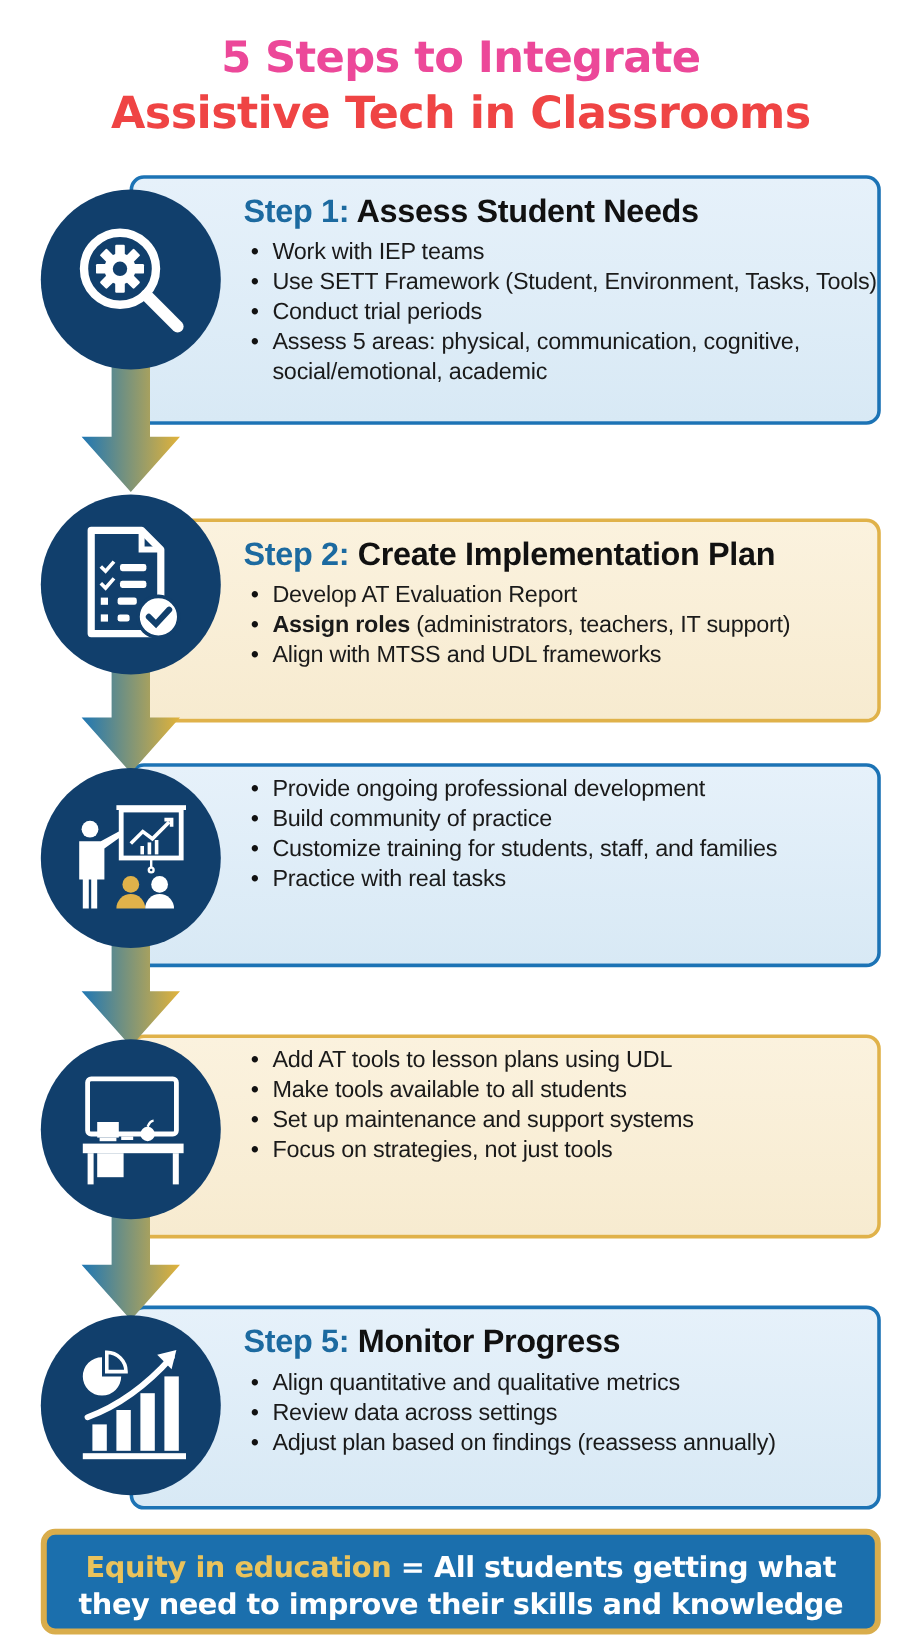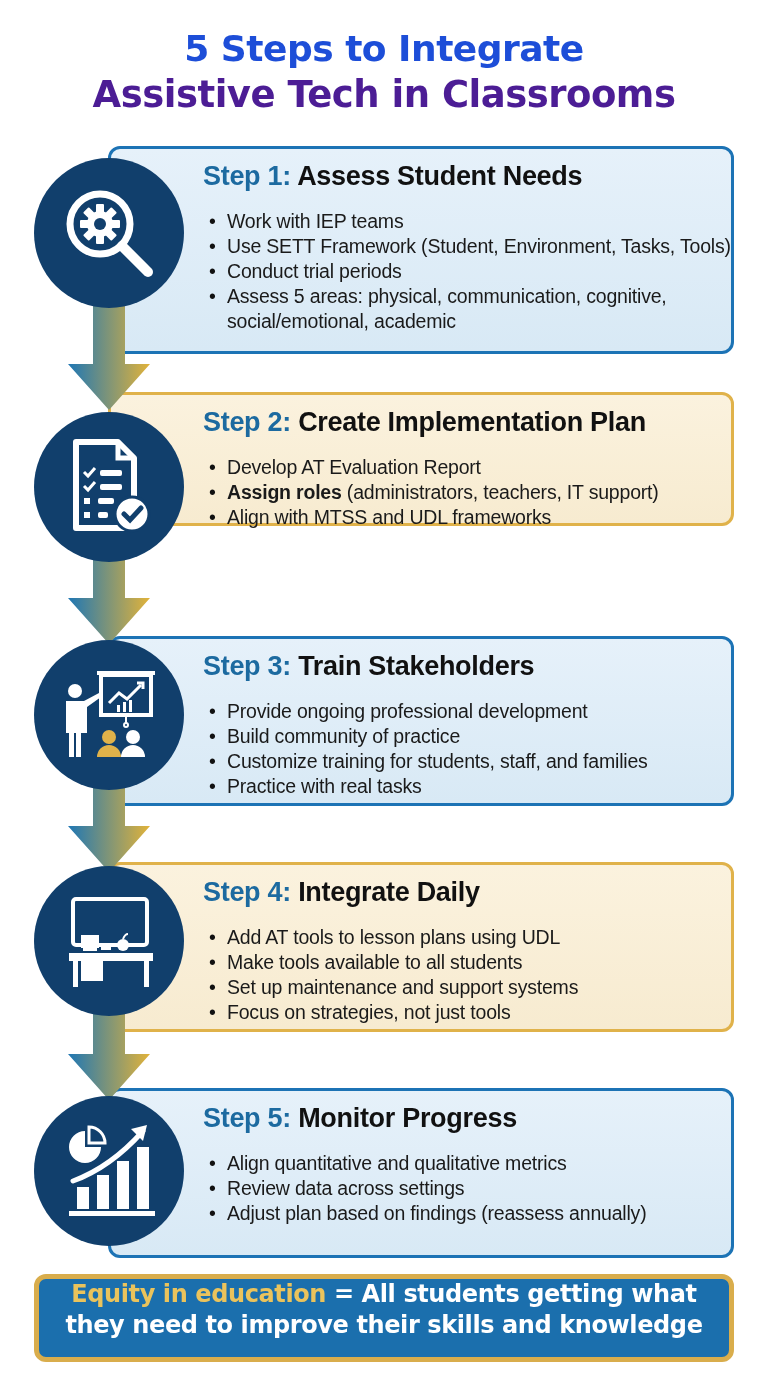--- a/index.html
+++ b/index.html
@@ -1,37 +1,37 @@
 <!DOCTYPE html>
 <html><head>
 <meta charset="utf-8">
 <style>
   * { box-sizing: border-box; margin: 0; padding: 0; }
   html, body { width: 768px; height: 1376px; background: #ffffff; overflow: hidden; }
   body { position: relative; font-family: "Liberation Sans", sans-serif; }
 
   .title { position: absolute; left: 0; top: 26px; width: 768px; text-align: center; font-family: "DejaVu Sans", sans-serif; font-weight: bold; line-height: 46px; }
-  .title .l1 { color: #1d4ed8; font-size: 36px; display: block; letter-spacing: -0.5px; }
-  .title .l2 { color: #4c1d95; font-size: 37px; display: block; letter-spacing: -0.5px; }
+  .title .l1 { color: #ec4899; font-size: 36px; display: block; letter-spacing: -0.5px; }
+  .title .l2 { color: #ef4444; font-size: 37px; display: block; letter-spacing: -0.5px; }
 
   .card { position: absolute; left: 108px; width: 626px; border-radius: 12px; border: 3px solid; padding: 0 0 0 92px; }
   .card.blue { background: linear-gradient(180deg, #e6f1fa 0%, #d8e9f5 100%); border-color: #1c73b5; }
   .card.gold { background: linear-gradient(180deg, #fbf2de 0%, #f7ebd0 100%); border-color: #e0b24a; }
 
   .card h2 { font-family: "Liberation Sans", sans-serif; font-weight: bold; font-size: 27px; color: #111; margin-top: 12px; letter-spacing: -0.3px; }
   .card h2 .num { color: #1c6aa0; }
-  .card ul { list-style: none; margin-top: 17px; }
+  .card ul { list-style: none; margin-top: 6px; }
   .card li { font-size: 19.5px; color: #1a1a1a; line-height: 25px; position: relative; padding-left: 24px; letter-spacing: -0.2px; }
   .card li::before { content: "\2022"; position: absolute; left: 6px; top: 0; color: #111; }
   .card li b { font-weight: bold; }
 
   .circle { position: absolute; left: 34px; width: 150px; height: 150px; border-radius: 50%; background: #113f6c; display: flex; align-items: center; justify-content: center; z-index: 3; }
   .arrow { position: absolute; left: 66px; width: 86px; z-index: 2; }
 
-  .banner { position: absolute; left: 34px; top: 1274px; width: 700px; height: 88px; border-radius: 12px; background: #1b6fad; border: 5px solid #d9ad4c; text-align: center; font-family: "DejaVu Sans", sans-serif; font-weight: bold; font-size: 24px; line-height: 31px; color: #ffffff; padding-top: 0; letter-spacing: -0.4px; }
+  .banner { position: absolute; left: 34px; top: 1274px; width: 700px; height: 88px; border-radius: 12px; background: #1b6fad; border: 5px solid #d9ad4c; text-align: center; font-family: "DejaVu Sans", sans-serif; font-weight: bold; font-size: 24px; line-height: 31px; color: #ffffff; padding-top: 12px; letter-spacing: -0.4px; }
   .banner .hl { color: #eac35c; }
 </style>
 </head>
 <body>
 
 <div class="title">
   <span class="l1">5 Steps to Integrate</span>
   <span class="l2">Assistive Tech in Classrooms</span>
 </div>
 
@@ -68,21 +68,21 @@
       <rect x="11" y="-4" width="9" height="8" rx="1" transform="rotate(45)"></rect>
       <circle r="6" fill="#113f6c"></circle>
     </g>
     <line x1="68" y1="68" x2="94" y2="94" stroke="#fff" stroke-width="10" stroke-linecap="round"></line>
   </svg>
 </div>
 <svg class="arrow" style="top:300px;" width="86" height="110" viewBox="0 0 86 110">
   <path d="M27 0 H59 V64 H84 L43 110 L2 64 H27 Z" fill="url(#arrowGrad)"></path>
 </svg>
 
-<div class="card gold" style="top:392px;height:134px;">
+<div class="card gold" style="top:432px;height:170px;">
   <h2><span class="num">Step 2:</span> <span>Create Implementation Plan</span></h2>
   <ul>
     <li>Develop AT Evaluation Report</li>
     <li><b>Assign roles</b> <span>(administrators, teachers, IT support)</span></li>
     <li>Align with MTSS and UDL frameworks</li>
   </ul>
 </div>
 <div class="circle" style="top:412px;">
   <svg width="110" height="110" viewBox="0 0 110 110">
     <path d="M22 10 H64 L80 26 V96 H22 Z" fill="none" stroke="#fff" stroke-width="6" stroke-linejoin="round"></path>
@@ -97,21 +97,20 @@
     <rect x="44" y="80" width="10" height="6" rx="2" fill="#fff"></rect>
     <circle cx="78" cy="82" r="17" fill="#fff" stroke="#113f6c" stroke-width="3"></circle>
     <path d="M70 82 l6 6 l11 -12" fill="none" stroke="#113f6c" stroke-width="5" stroke-linecap="round"></path>
   </svg>
 </div>
 <svg class="arrow" style="top:540px;" width="86" height="104" viewBox="0 0 86 104">
   <path d="M27 0 H59 V58 H84 L43 104 L2 58 H27 Z" fill="url(#arrowGrad)"></path>
 </svg>
 
 <div class="card blue" style="top:636px;height:170px;">
-  <h2><span class="num">Step 3:</span> <span>Train Stakeholders</span></h2>
   <ul>
     <li>Provide ongoing professional development</li>
     <li>Build community of practice</li>
     <li>Customize training for students, staff, and families</li>
     <li>Practice with real tasks</li>
   </ul>
 </div>
 <div class="circle" style="top:640px;">
   <svg width="116" height="116" viewBox="0 0 116 116">
     <rect x="46" y="14" width="58" height="4" fill="#fff"></rect>
@@ -129,21 +128,20 @@
     <path d="M46 100 a12 12 0 0 1 24 0 Z" fill="#e0b24a"></path>
     <circle cx="82" cy="80" r="7" fill="#fff"></circle>
     <path d="M70 100 a12 12 0 0 1 24 0 Z" fill="#fff"></path>
   </svg>
 </div>
 <svg class="arrow" style="top:768px;" width="86" height="104" viewBox="0 0 86 104">
   <path d="M27 0 H59 V58 H84 L43 104 L2 58 H27 Z" fill="url(#arrowGrad)"></path>
 </svg>
 
 <div class="card gold" style="top:862px;height:170px;">
-  <h2><span class="num">Step 4:</span> <span>Integrate Daily</span></h2>
   <ul>
     <li>Add AT tools to lesson plans using UDL</li>
     <li>Make tools available to all students</li>
     <li>Set up maintenance and support systems</li>
     <li>Focus on strategies, not just tools</li>
   </ul>
 </div>
 <div class="circle" style="top:866px;">
   <svg width="116" height="116" viewBox="0 0 116 116">
     <rect x="22" y="16" width="74" height="46" rx="3" fill="none" stroke="#fff" stroke-width="4"></rect>

